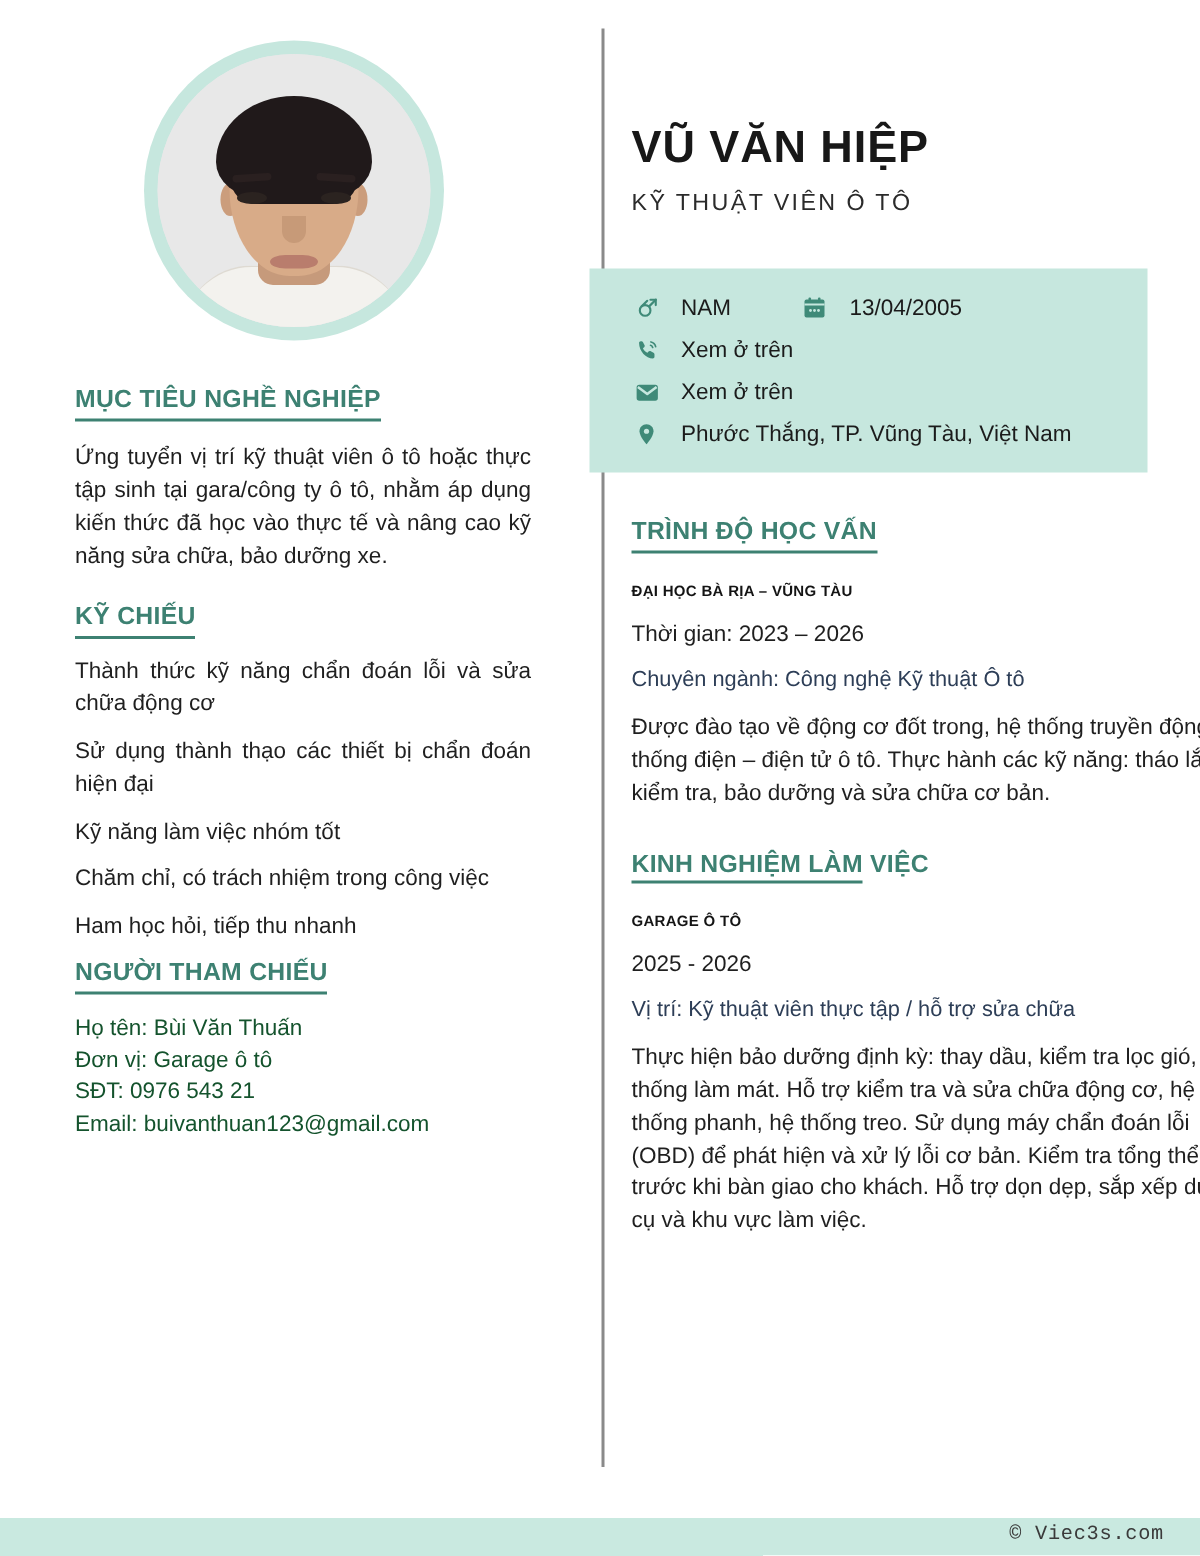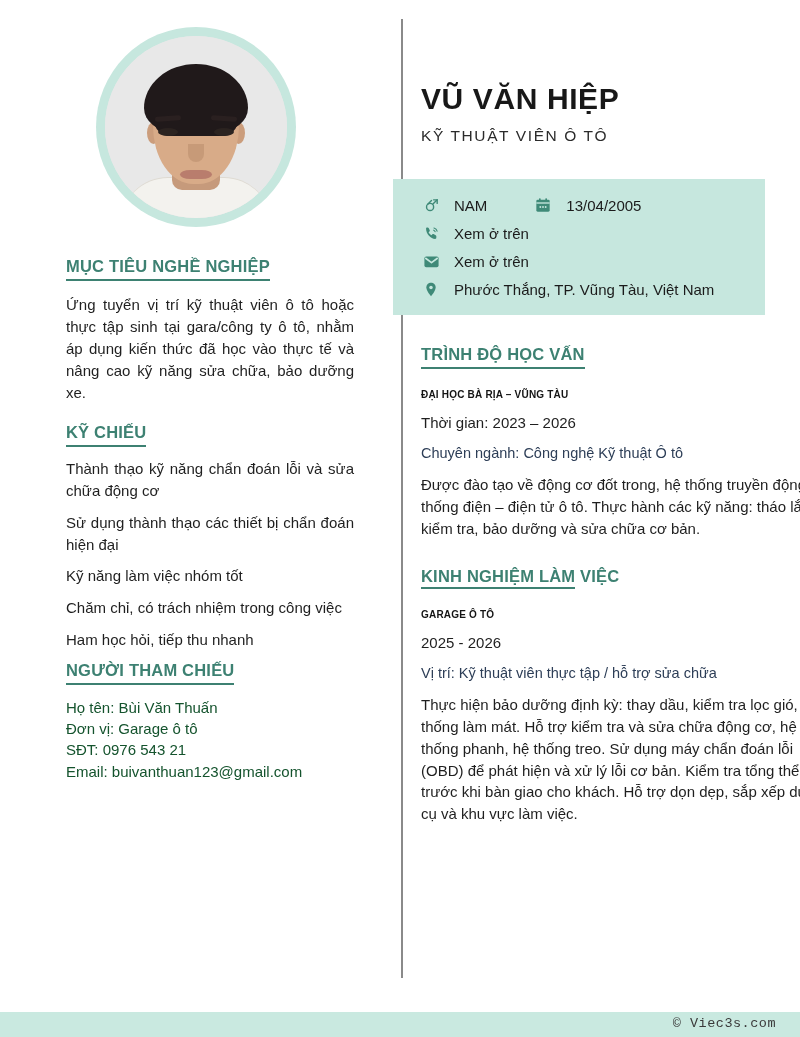--- a/index.html
+++ b/index.html
@@ -185,21 +185,21 @@
   }
   .sec-head.partial {
     border-bottom: none;
     position: relative;
   }
   .sec-head.partial .ul-part {
     border-bottom: 2.5px solid #3d8172;
     padding-bottom: 2px;
   }
 
-  .left-sec { margin-top: 22px; margin-left: 16px; }
+  .left-sec { margin-top: 22px; }
 
   .obj-text {
     margin-top: 13px;
     font-size: 15px;
     line-height: 1.46;
     text-align: justify;
     color: #1f1f1f;
   }
 
   .skill-list {
@@ -353,21 +353,21 @@
     </div>
 
     <div class="left-sec" style="margin-top:30px;">
       <div class="sec-head">MỤC TIÊU NGHỀ NGHIỆP</div>
       <div class="obj-text">Ứng tuyển vị trí kỹ thuật viên ô tô hoặc thực tập sinh tại gara/công ty ô tô, nhằm áp dụng kiến thức đã học vào thực tế và nâng cao kỹ năng sửa chữa, bảo dưỡng xe.</div>
     </div>
 
     <div class="left-sec" style="margin-top:20px;">
       <div class="sec-head">KỸ CHIẾU</div>
       <ul class="skill-list">
-        <li>Thành thạo kỹ năng chẩn đoán lỗi và sửa chữa động cơ</li>
+        <li>Thành thức kỹ năng chẩn đoán lỗi và sửa chữa động cơ</li>
         <li>Sử dụng thành thạo các thiết bị chẩn đoán hiện đại</li>
         <li>Kỹ năng làm việc nhóm tốt</li>
         <li>Chăm chỉ, có trách nhiệm trong công việc</li>
         <li>Ham học hỏi, tiếp thu nhanh</li>
       </ul>
     </div>
 
     <div class="left-sec" style="margin-top:8px;">
       <div class="sec-head">NGƯỜI THAM CHIẾU</div>
       <div class="ref-lines">

